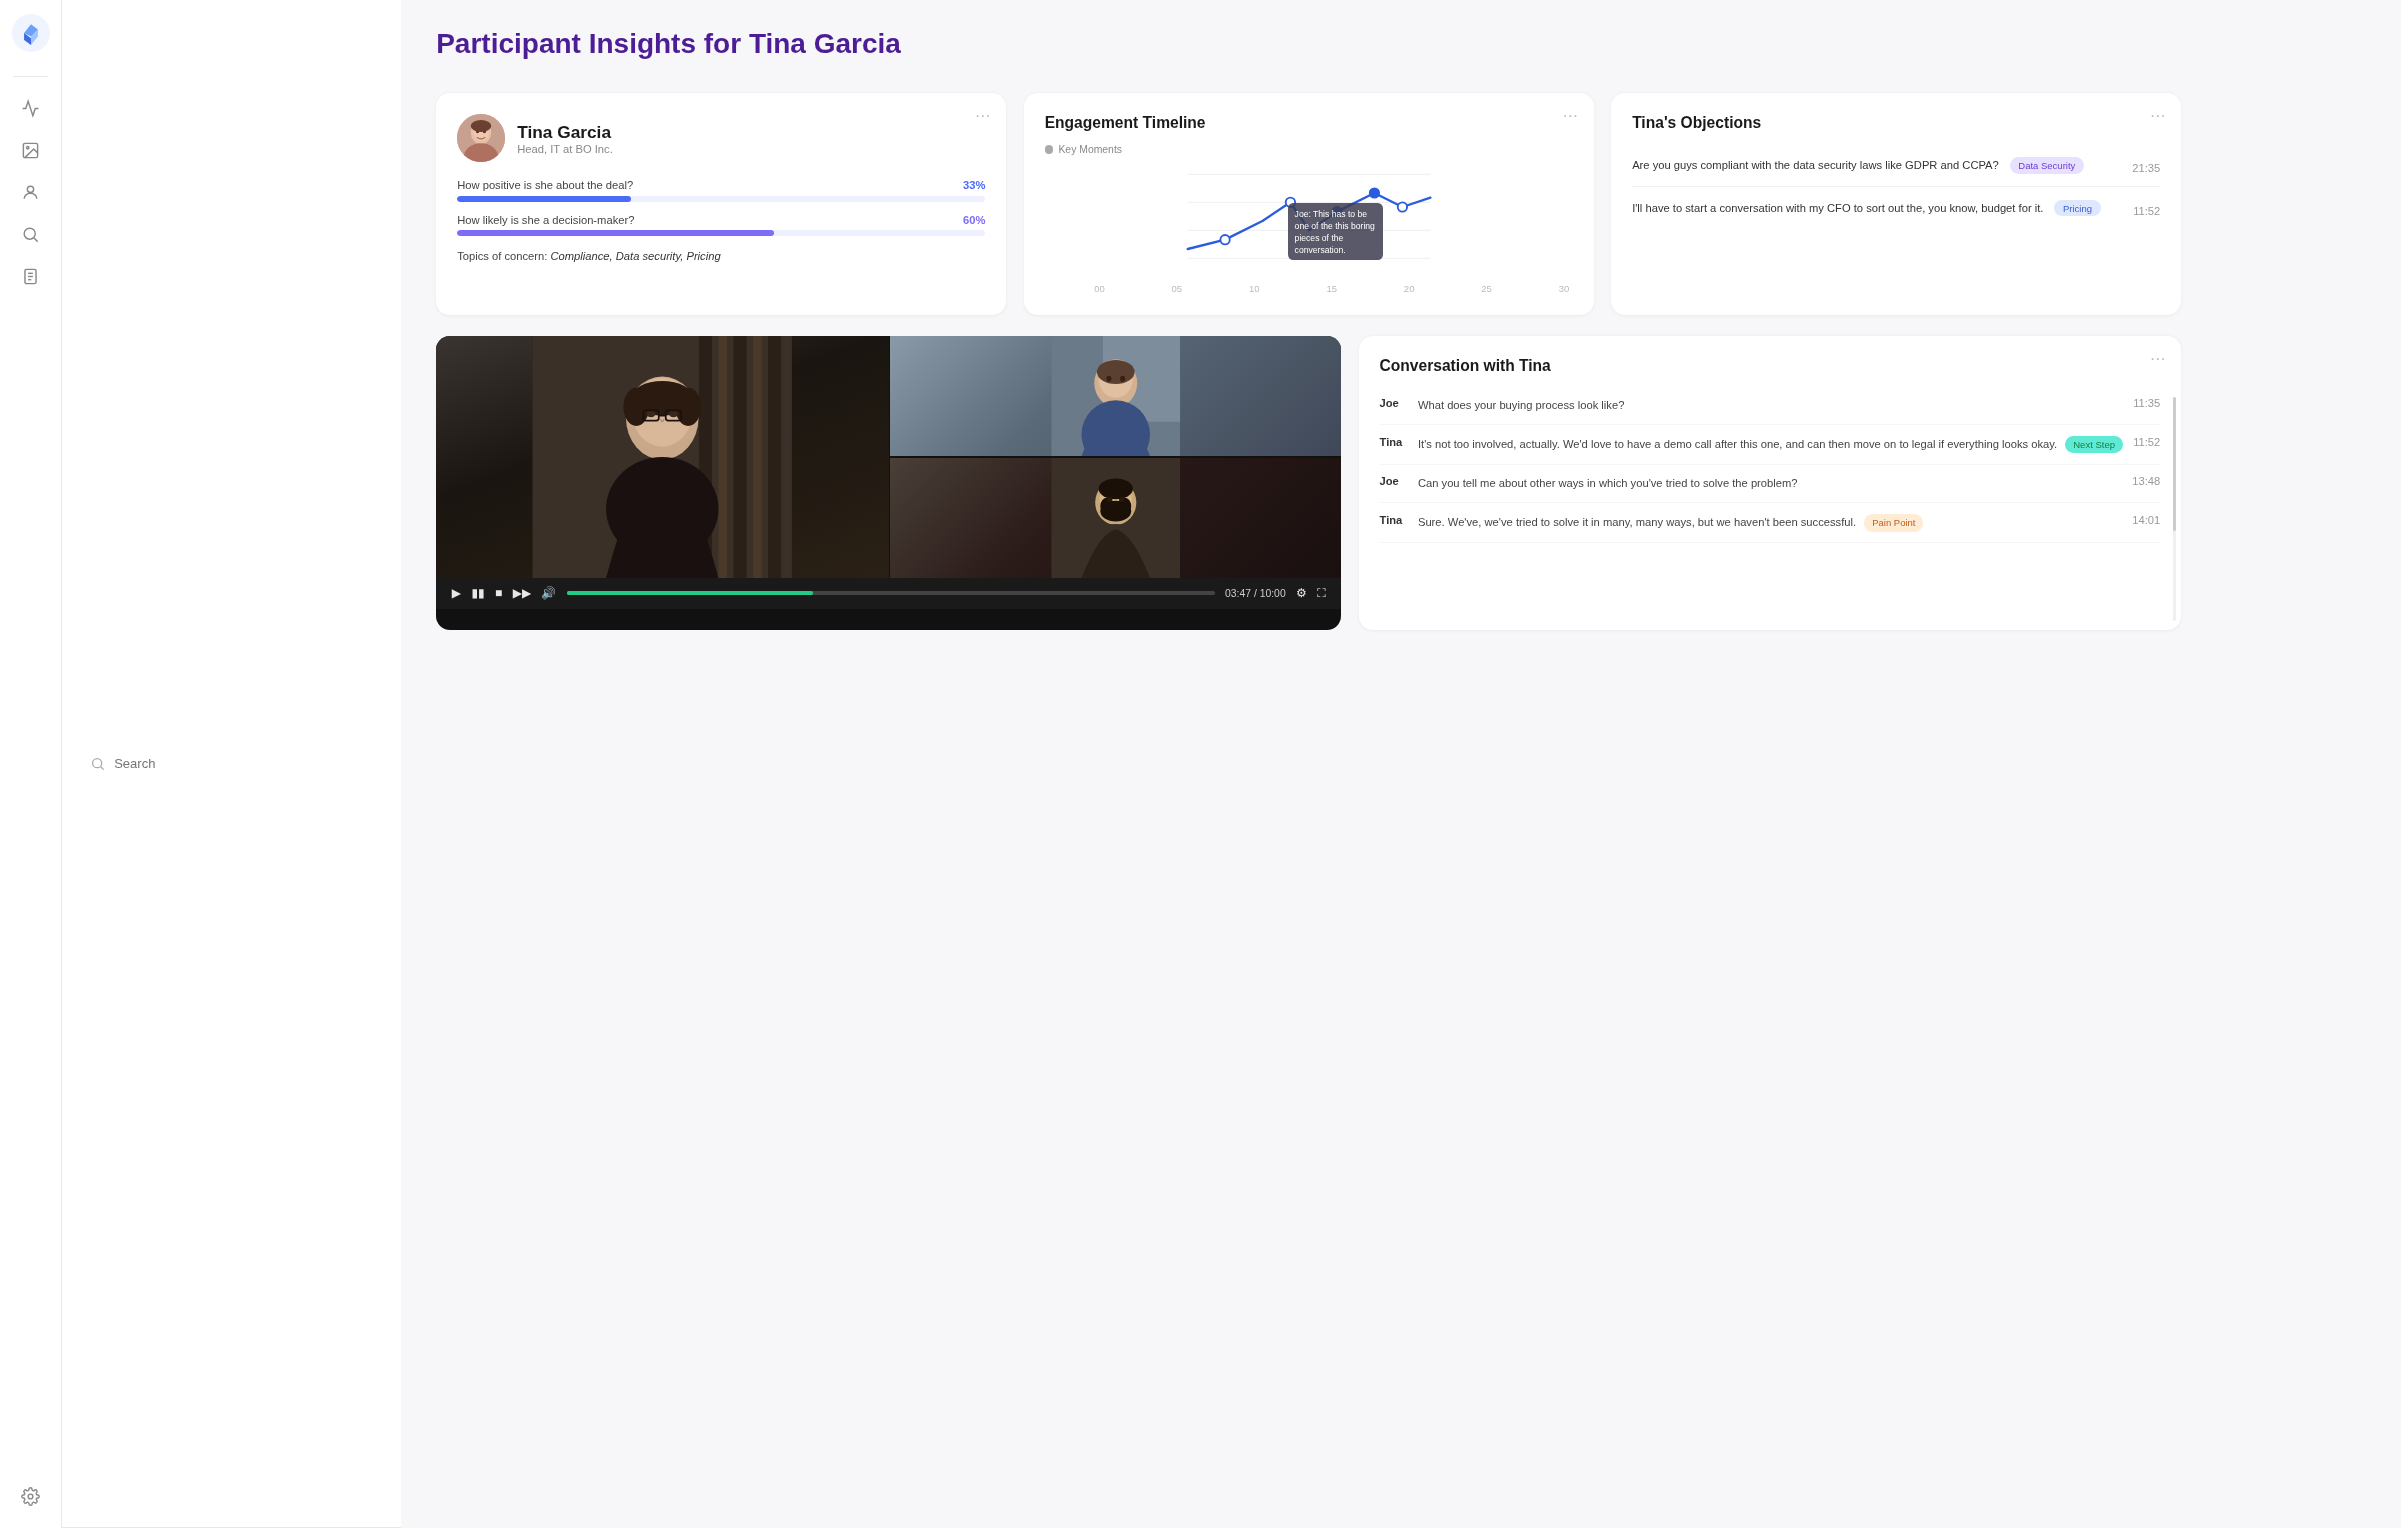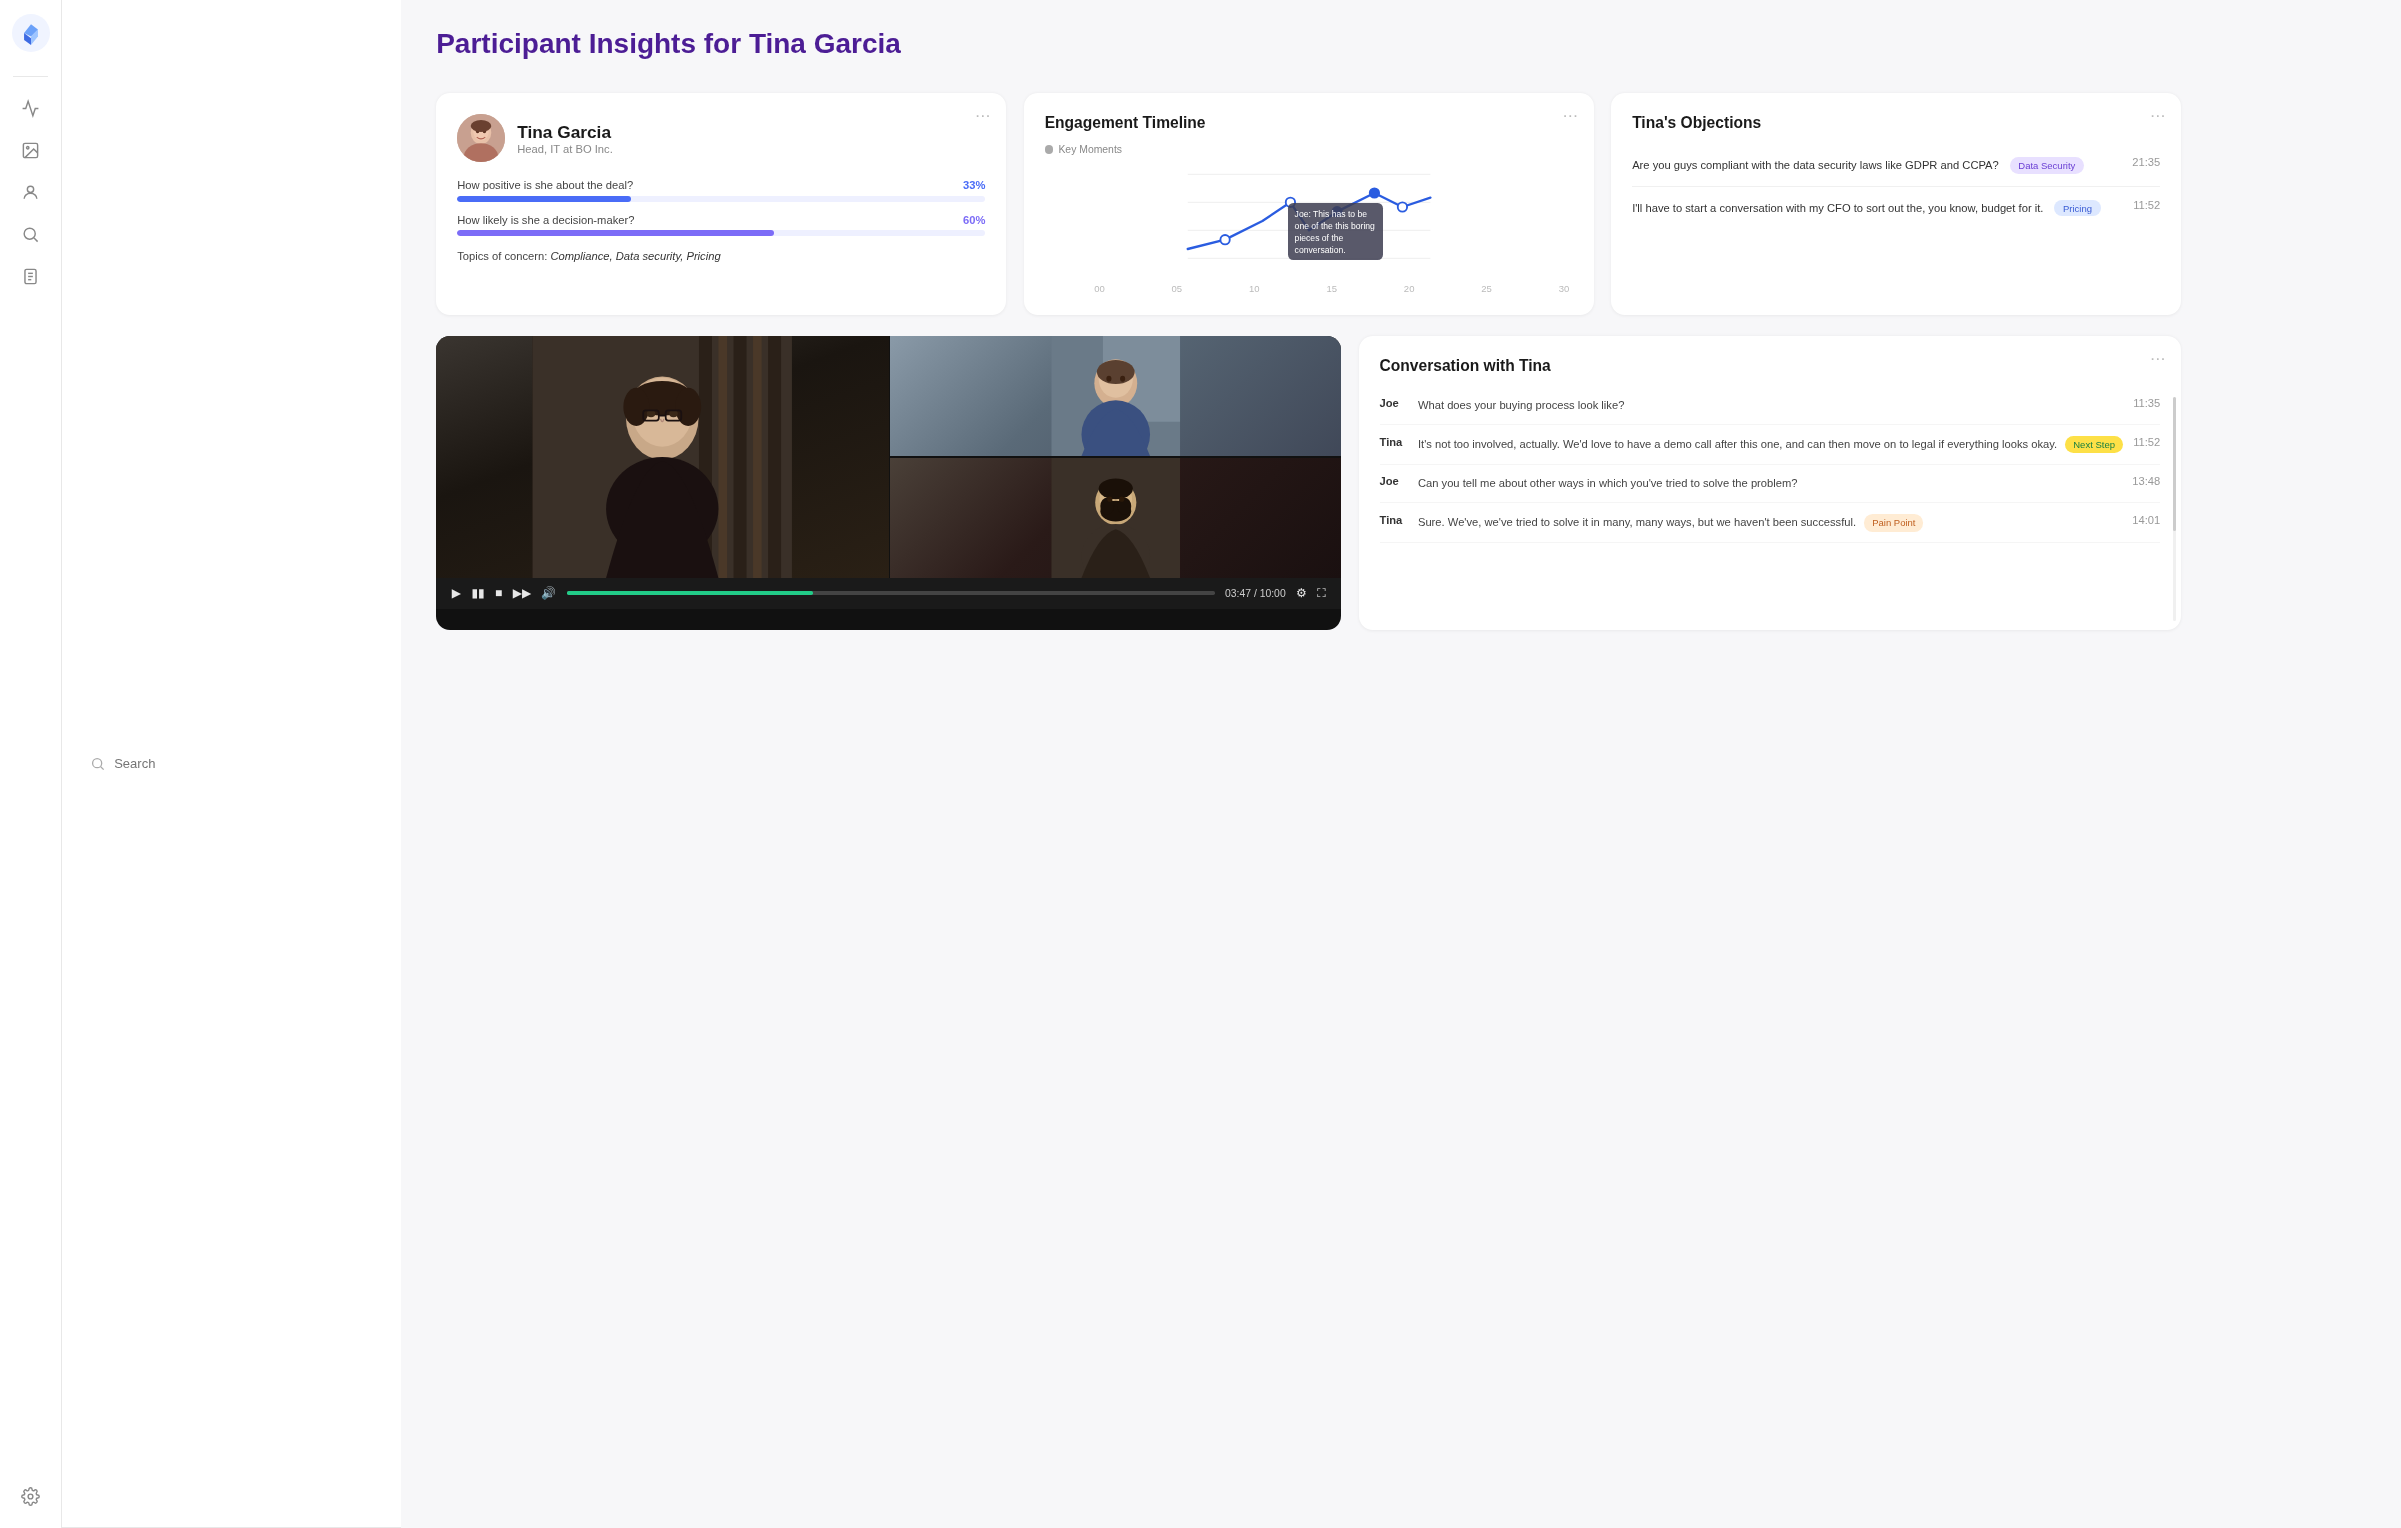--- a/index.html
+++ b/index.html
@@ -219,21 +219,21 @@
     }
     .chart-x-label {
       font-size: 9.5px;
       color: #bbb;
       margin-left: 46px;
     }
     
     .objection-row {
       display: flex;
       justify-content: space-between;
-      align-items: flex-start;
+      align-items: flex-end;
       padding: 12px 0;
       border-bottom: 0.9px solid #f0f0f0;
       gap: 10.4px;
     }
     .objection-row:last-of-type { border-bottom: none; }
     .objection-text {
       font-size: 11.2px;
       color: #333;
       line-height: 1.5;
       flex: 1;
@@ -373,21 +373,21 @@
       flex-shrink: 0;
     }
     .conv-tag {
       display: inline-block;
       padding: 1.7px 7.8px;
       border-radius: 8.6px;
       font-size: 9.5px;
       font-weight: 500;
       margin-left: 5.2px;
     }
-    .tag-next-step { background: #fde047; color: #1a8040; }
+    .tag-next-step { background: #5eead4; color: #1a8040; }
     .tag-pain-point { background: #ffecd4; color: #c06020; }
     .scrollbar-track {
       position: absolute;
       right: 5.2px;
       top: 61px;
       bottom: 8.6px;
       width: 3.5px;
       background: #f0f0f0;
       border-radius: 1.7px;
     }

